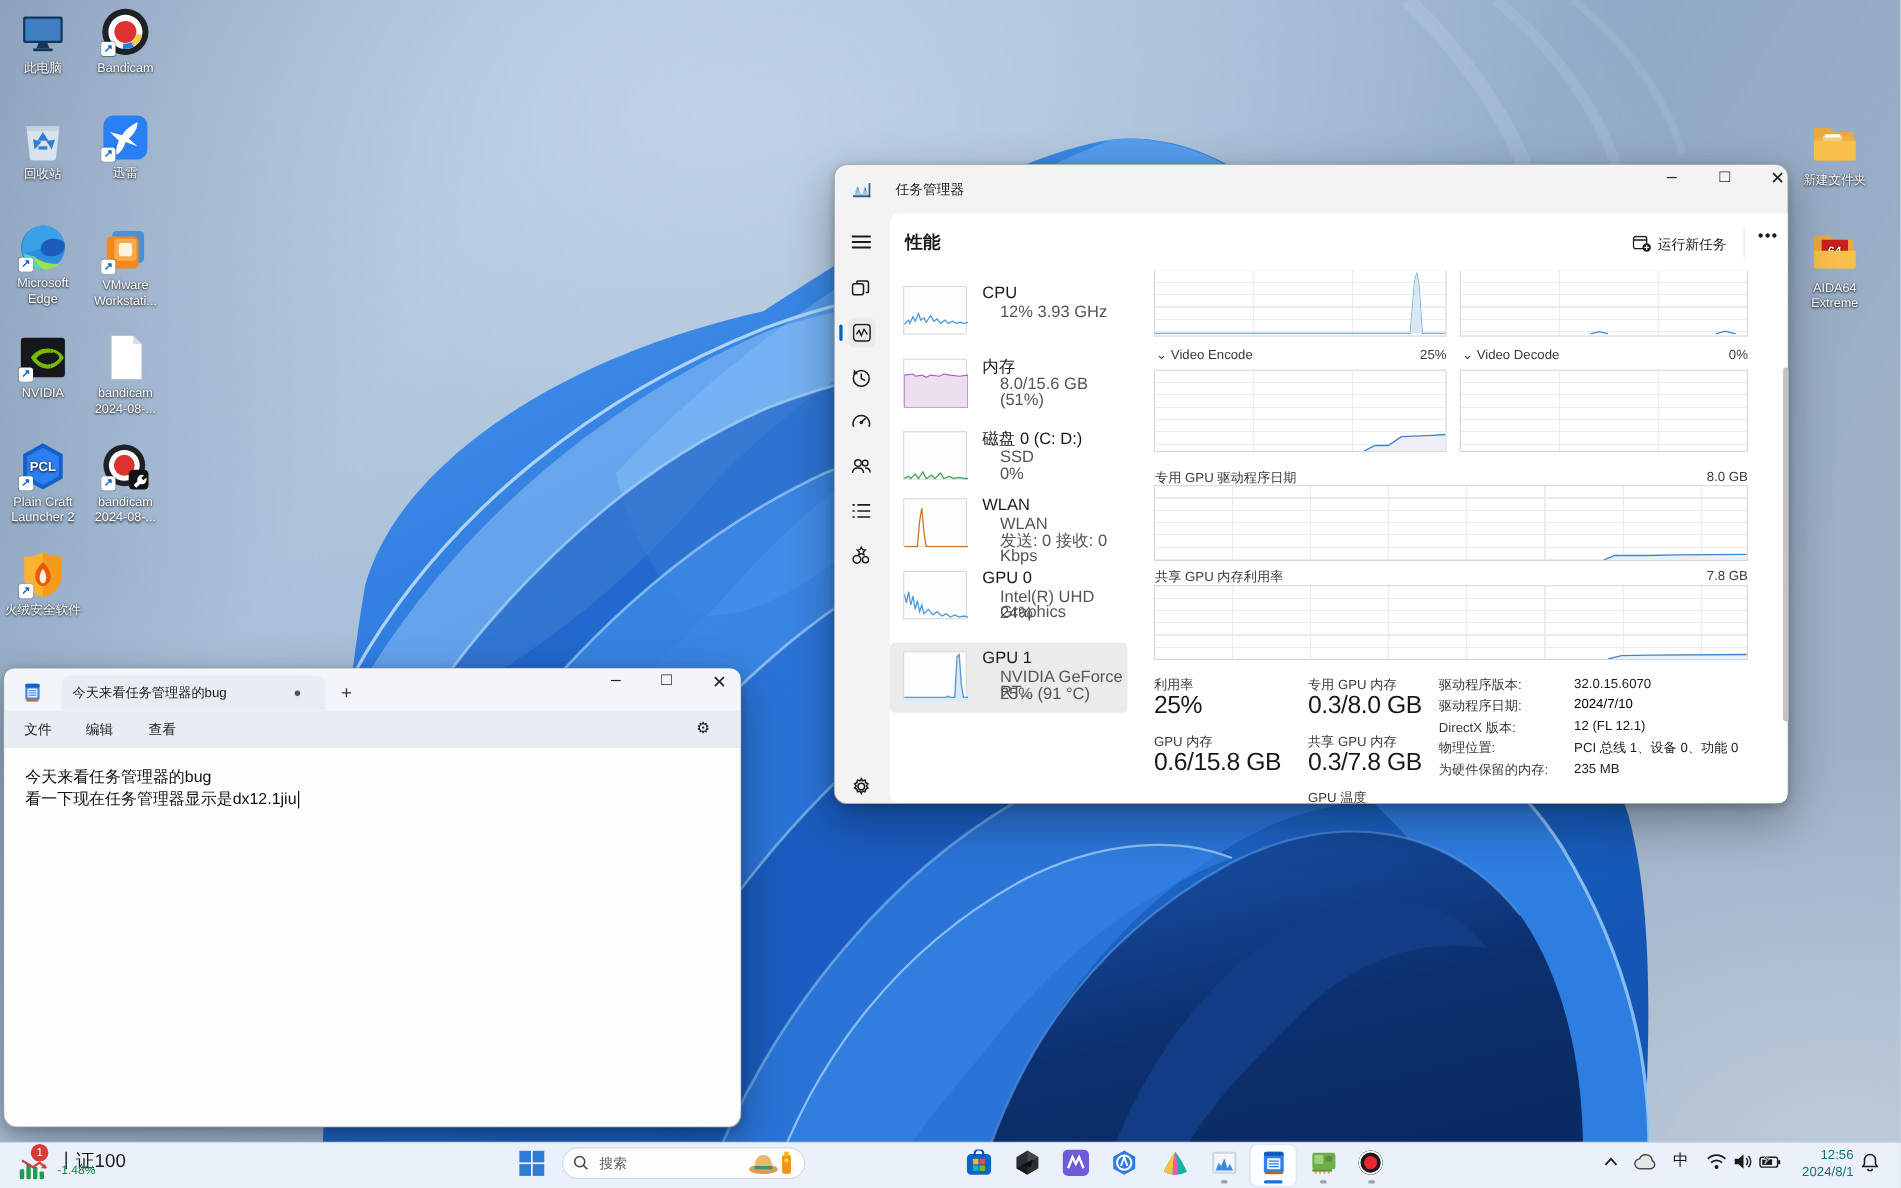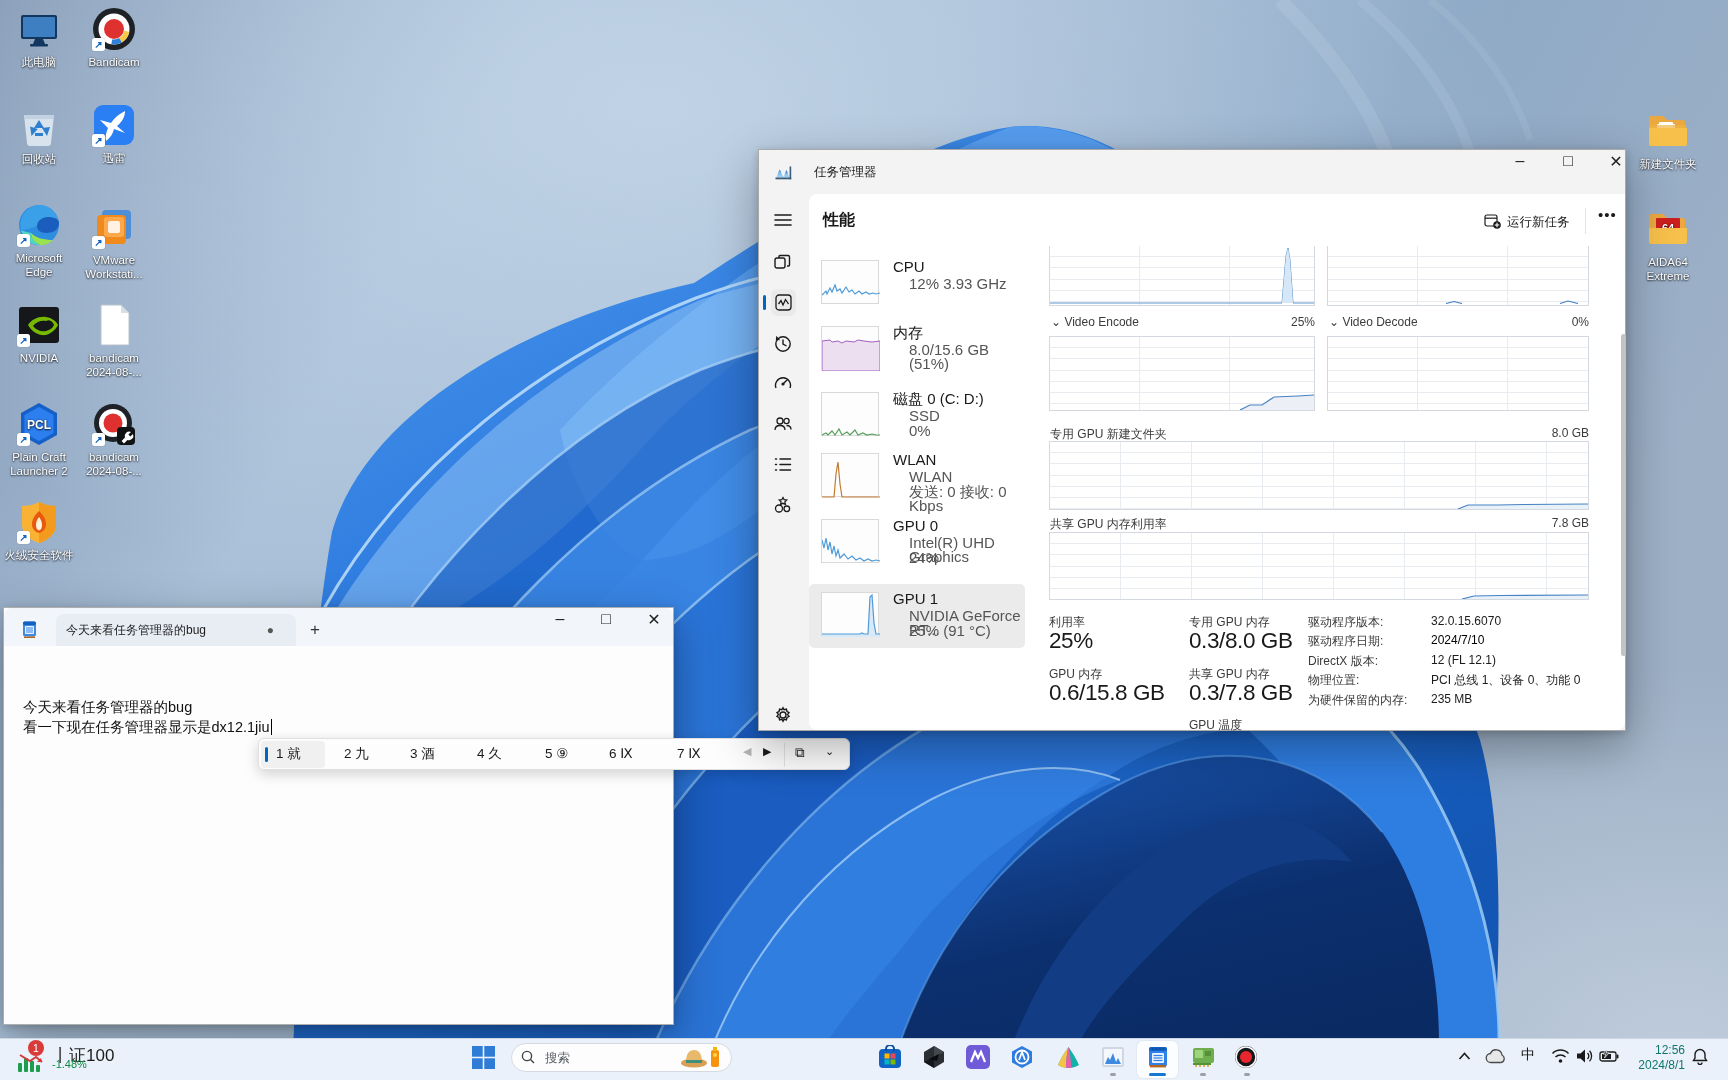--- a/index.html
+++ b/index.html
@@ -9,21 +9,21 @@
 #wall{position:absolute;left:0;top:0;}
 
 .dicon{position:absolute;width:76px;text-align:center;color:#fff;font-size:11.5px;line-height:13.5px;text-shadow:0 1px 2px rgba(0,0,0,.75),0 0 2px rgba(0,0,0,.5);}
 .dicon .ic{position:relative;width:46px;height:46px;margin:0 auto 4px;}
 .dicon .ic svg{position:absolute;left:0;top:0;}
 .sc{position:absolute;left:1px;bottom:1px;width:13px;height:13px;background:#fff;border-radius:2.5px;box-shadow:0 0 1px rgba(0,0,0,.4);}
 .sc:after{content:"↗";position:absolute;left:0;top:0;width:13px;height:13px;color:#1666c0;font-size:10px;line-height:13px;font-weight:bold;text-shadow:none;text-align:center;}
 
 #tbar{position:absolute;left:0;top:1038px;width:1728px;height:42px;background:#eaf1fa;border-top:1px solid rgba(120,140,160,.25);}
 
-.win{position:absolute;border-radius:0;box-shadow:0 16px 44px rgba(0,0,0,.32),0 2px 8px rgba(0,0,0,.18);border:1px solid rgba(110,110,110,.55);}
+.win{position:absolute;border-radius:12px;box-shadow:0 16px 44px rgba(0,0,0,.32),0 2px 8px rgba(0,0,0,.18);border:1px solid rgba(110,110,110,.55);}
 .capbtn{position:absolute;top:0;width:46px;height:36px;color:#222;text-align:center;}
 
 #np{left:3px;top:607px;width:671px;height:418px;background:#fdfdfe;}
 #np .bar{position:absolute;left:0;top:0;width:100%;height:38px;background:#f2f6fb;border-radius:8px 8px 0 0;}
 #np .tab{position:absolute;left:52px;top:6px;width:240px;height:32px;background:#e8edf4;border-radius:8px 8px 0 0;font-size:12px;color:#1b1b1b;line-height:32px;padding-left:10px;}
 #np .menu{position:absolute;left:0;top:38px;width:100%;height:34px;background:#e8edf4;font-size:12.5px;color:#1b1b1b;}
 #np .menu span{position:absolute;top:9px;}
 #np .txt{position:absolute;left:0;top:72px;width:100%;height:330px;background:#fdfdfe;font-size:14.5px;color:#111;line-height:20px;padding:17px 0 0 19px;}
 #np .status{position:absolute;left:0;bottom:0;width:100%;height:24px;background:#f2f4f8;border-top:1px solid #e1e4e8;border-radius:0 0 8px 8px;font-size:11.5px;color:#444;}
 #np .status span{position:absolute;top:5px;}
@@ -245,39 +245,29 @@
           <line x1="4" y1="9" x2="11" y2="9"></line>
           <line x1="4" y1="11" x2="11" y2="11"></line>
         </g>
         <rect x="2" y="15.5" width="11" height="1.5" fill="#b5651d"></rect>
       </svg>
  <div class="tab">今天来看任务管理器的bug<span style="position:absolute;right:22px;top:0;color:#555;">●</span></div>
  <div style="position:absolute;left:306px;top:12px;font-size:17px;color:#333;">+</div>
  <div class="capbtn" style="left:533px;top:2px;">–</div>
  <div class="capbtn" style="left:579px;top:2px;">□</div>
  <div class="capbtn" style="left:627px;top:2px;">✕</div>
+ <div class="menu">
+        <span style="left:18px;">文件</span>
+        <span style="left:74px;">编辑</span>
+        <span style="left:131px;">查看</span>
+        <span style="left:629px;top:7px;font-size:14px;">⚙</span>
+      </div>
  <div class="txt">今天来看任务管理器的bug<br>看一下现在任务管理器显示是dx12.1jiu<span style="border-left:1.5px solid #000;margin-left:1px;"></span></div>
 </div>
 
-<div id="ime">
- <div style="position:absolute;left:2px;top:2px;width:64px;height:27px;background:#f0f0f0;border-radius:4px;"></div>
- <div style="position:absolute;left:6px;top:8px;width:3px;height:15px;background:#0067c0;border-radius:2px;"></div>
- <span class="cand" style="left:17px;">1 就</span>
- <span class="cand" style="left:85px;">2 九</span>
- <span class="cand" style="left:151px;">3 酒</span>
- <span class="cand" style="left:218px;">4 久</span>
- <span class="cand" style="left:286px;">5 ⑨</span>
- <span class="cand" style="left:350px;">6 Ⅸ</span>
- <span class="cand" style="left:418px;">7 Ⅸ</span>
- <div style="position:absolute;left:525px;top:4px;width:1px;height:24px;background:#e4e4e4;"></div>
- <span class="cand" style="left:484px;color:#b5b5b5;font-size:11px;">◀</span>
- <span class="cand" style="left:504px;font-size:11px;">▶</span>
- <span class="cand" style="left:536px;">⧉</span>
- <span class="cand" style="left:566px;font-size:11px;">⌄</span>
-</div>
 
 <div id="tm" class="win">
  <svg class="abs" style="left:16px;top:16px;" width="17" height="14" viewBox="0 0 17 14">
         <defs>
           <linearGradient id="tmic" x1="0" y1="0" x2="0" y2="1">
             <stop offset="0" stop-color="#5da4e0"></stop>
             <stop offset="1" stop-color="#a8d4f0"></stop>
           </linearGradient>
         </defs>
         <path d="M0.5 11.5 L2 10.5 L3.2 6.5 L4.6 3.5 L5.6 5.5 L6.8 8.5 L8 10 L9 10.8 L10 7 L11.2 3.8 L12.6 7 L13.8 10 L15 11.5 Z" fill="url(#tmic)"></path>
@@ -442,21 +432,21 @@
   <div class="lbl" style="left:516px;top:165px;width:40px;text-align:right;">25%</div>
   <div class="lbl" style="left:570px;top:165px;">⌄ Video Decode</div>
   <div class="lbl" style="left:800px;top:165px;width:30px;text-align:right;">0%</div>
   <div class="chart" style="left:290px;top:186px;width:266px;height:75px;">
    <svg width="264" height="73" viewBox="0 0 264 73" style="position:absolute;left:0;top:0;">
             <path d="M190 73 L200 68 212 68 218 64 224 60 248 59 264 58 L264 73 Z" fill="#eceff5"></path>
             <path d="M190 73 L200 68 212 68 218 64 224 60 248 59 264 58" fill="none" stroke="#4682c4" stroke-width="1.2"></path>
           </svg>
   </div>
   <div class="chart" style="left:568px;top:186px;width:262px;height:75px;"></div>
-  <div class="lbl" style="left:291px;top:276px;">专用 GPU 新建文件夹</div>
+  <div class="lbl" style="left:291px;top:276px;">专用 GPU 驱动程序日期</div>
   <div class="lbl" style="left:770px;top:276px;width:60px;text-align:right;">8.0 GB</div>
   <div class="chart bigchart" style="left:290px;top:291px;width:540px;height:69px;">
    <svg width="538" height="67" viewBox="0 0 538 67" style="position:absolute;left:0;top:0;">
             <path d="M408 67 L418 63 448 63 474 62.5 538 62 L538 67 Z" fill="#e9f1f8"></path>
             <path d="M408 67 L418 63 448 63 474 62.5 538 62" fill="none" stroke="#4682c4" stroke-width="1.2"></path>
           </svg>
   </div>
   <div class="lbl" style="left:291px;top:366px;">共享 GPU 内存利用率</div>
   <div class="lbl" style="left:770px;top:366px;width:60px;text-align:right;">7.8 GB</div>
   <div class="chart bigchart" style="left:290px;top:382px;width:540px;height:68px;">

